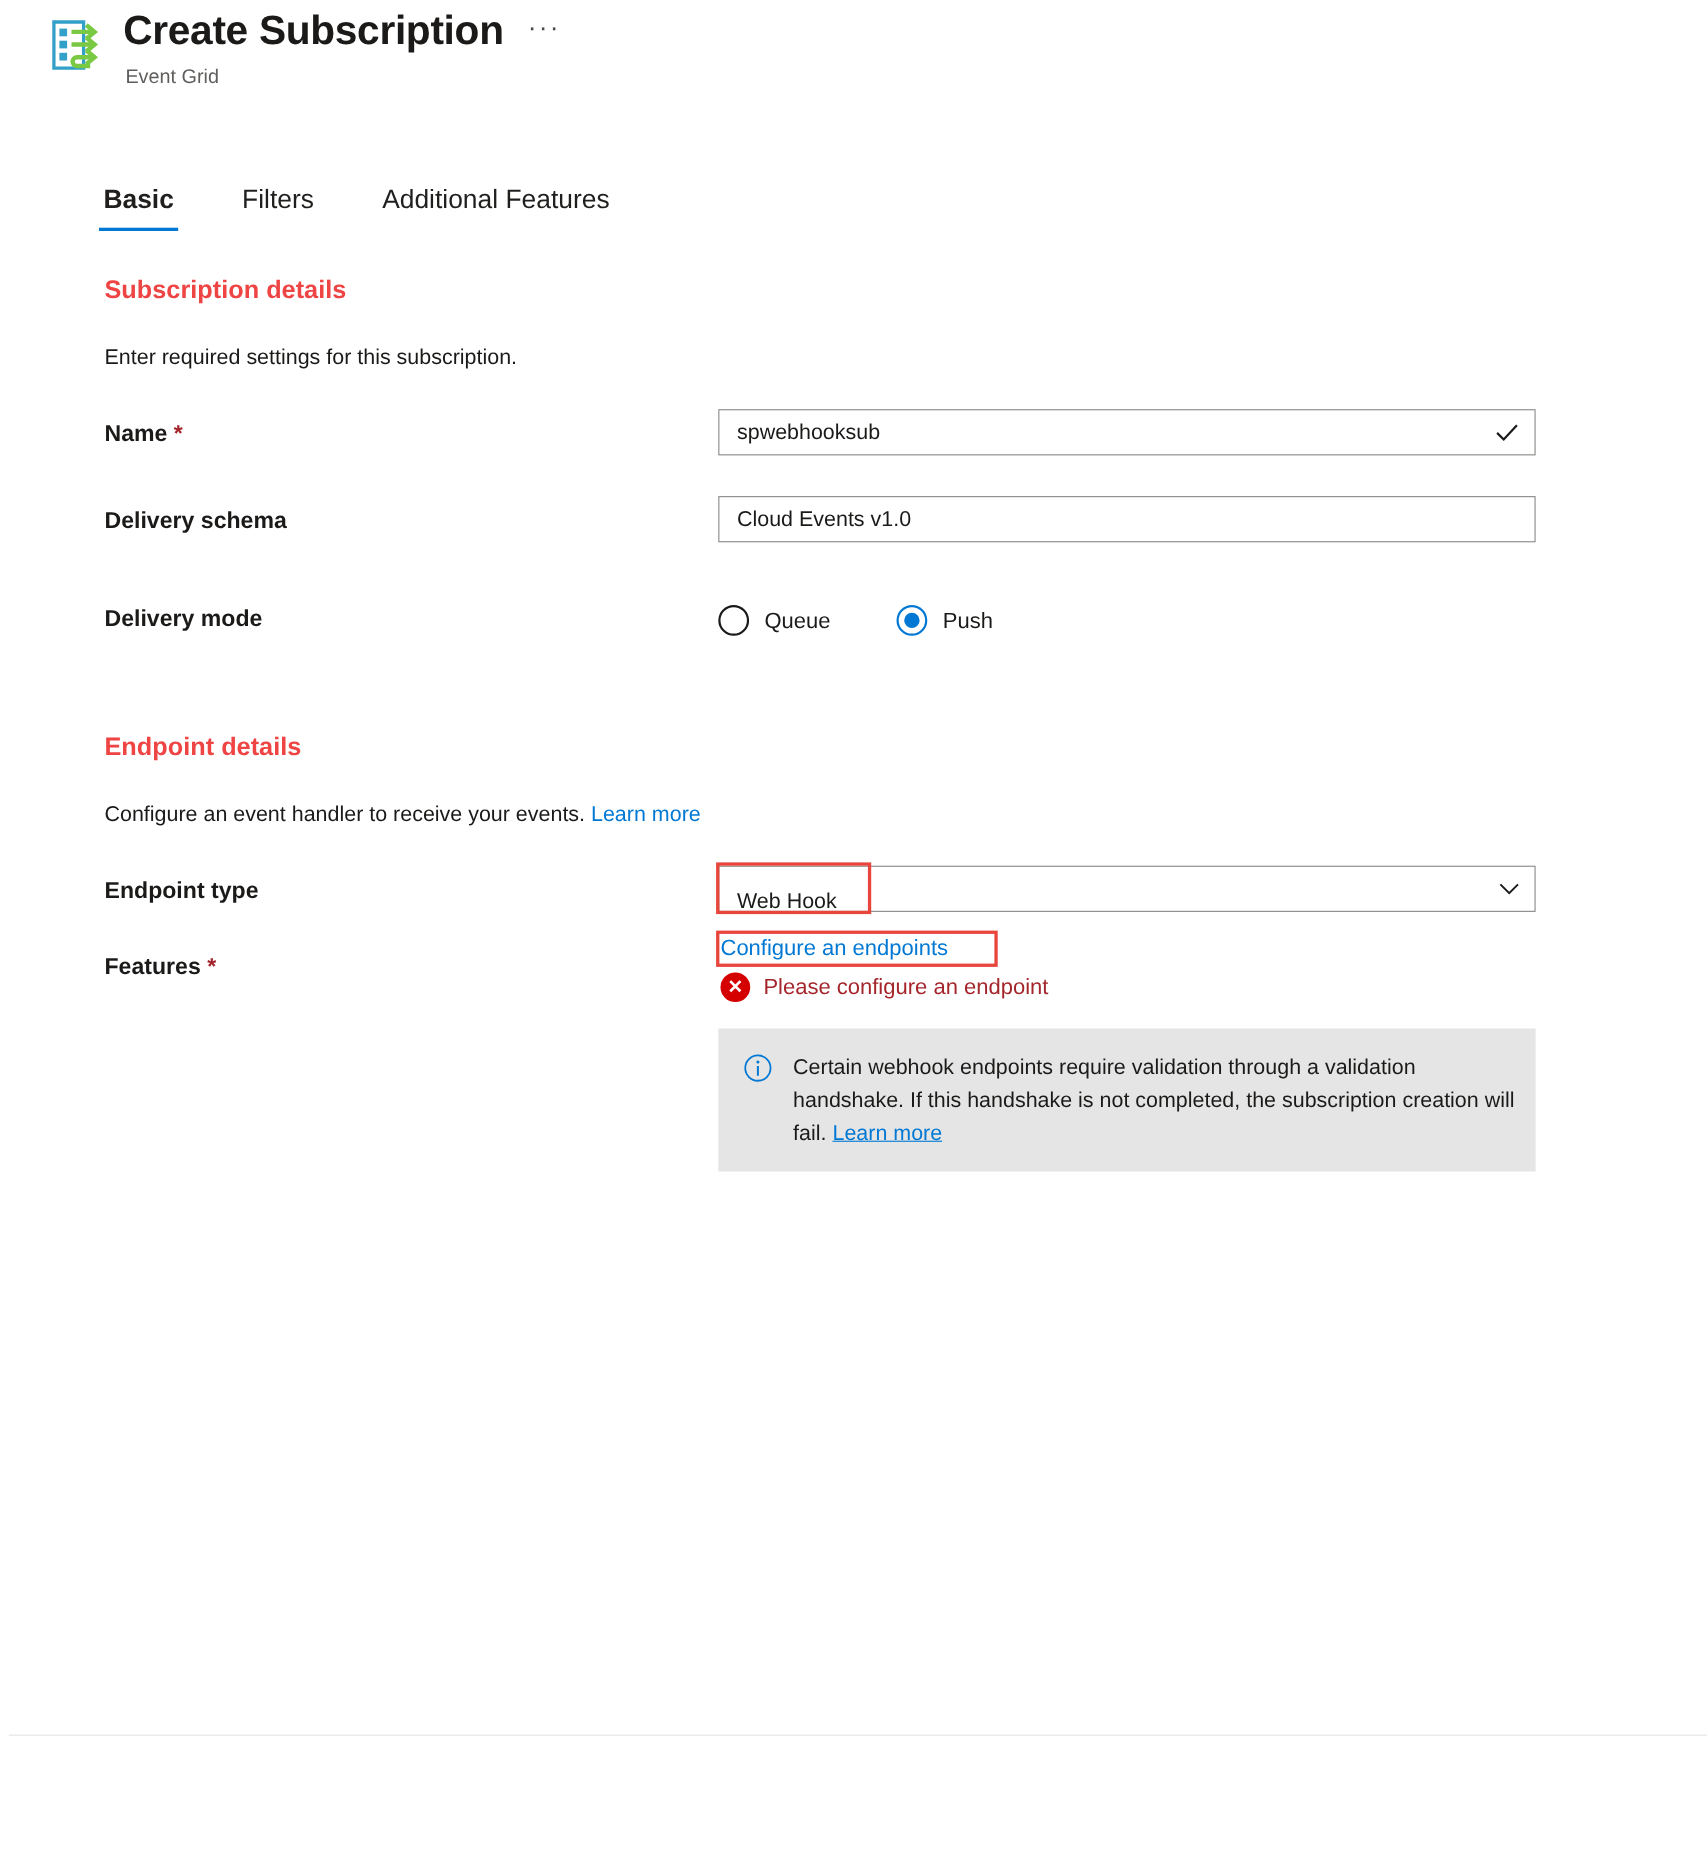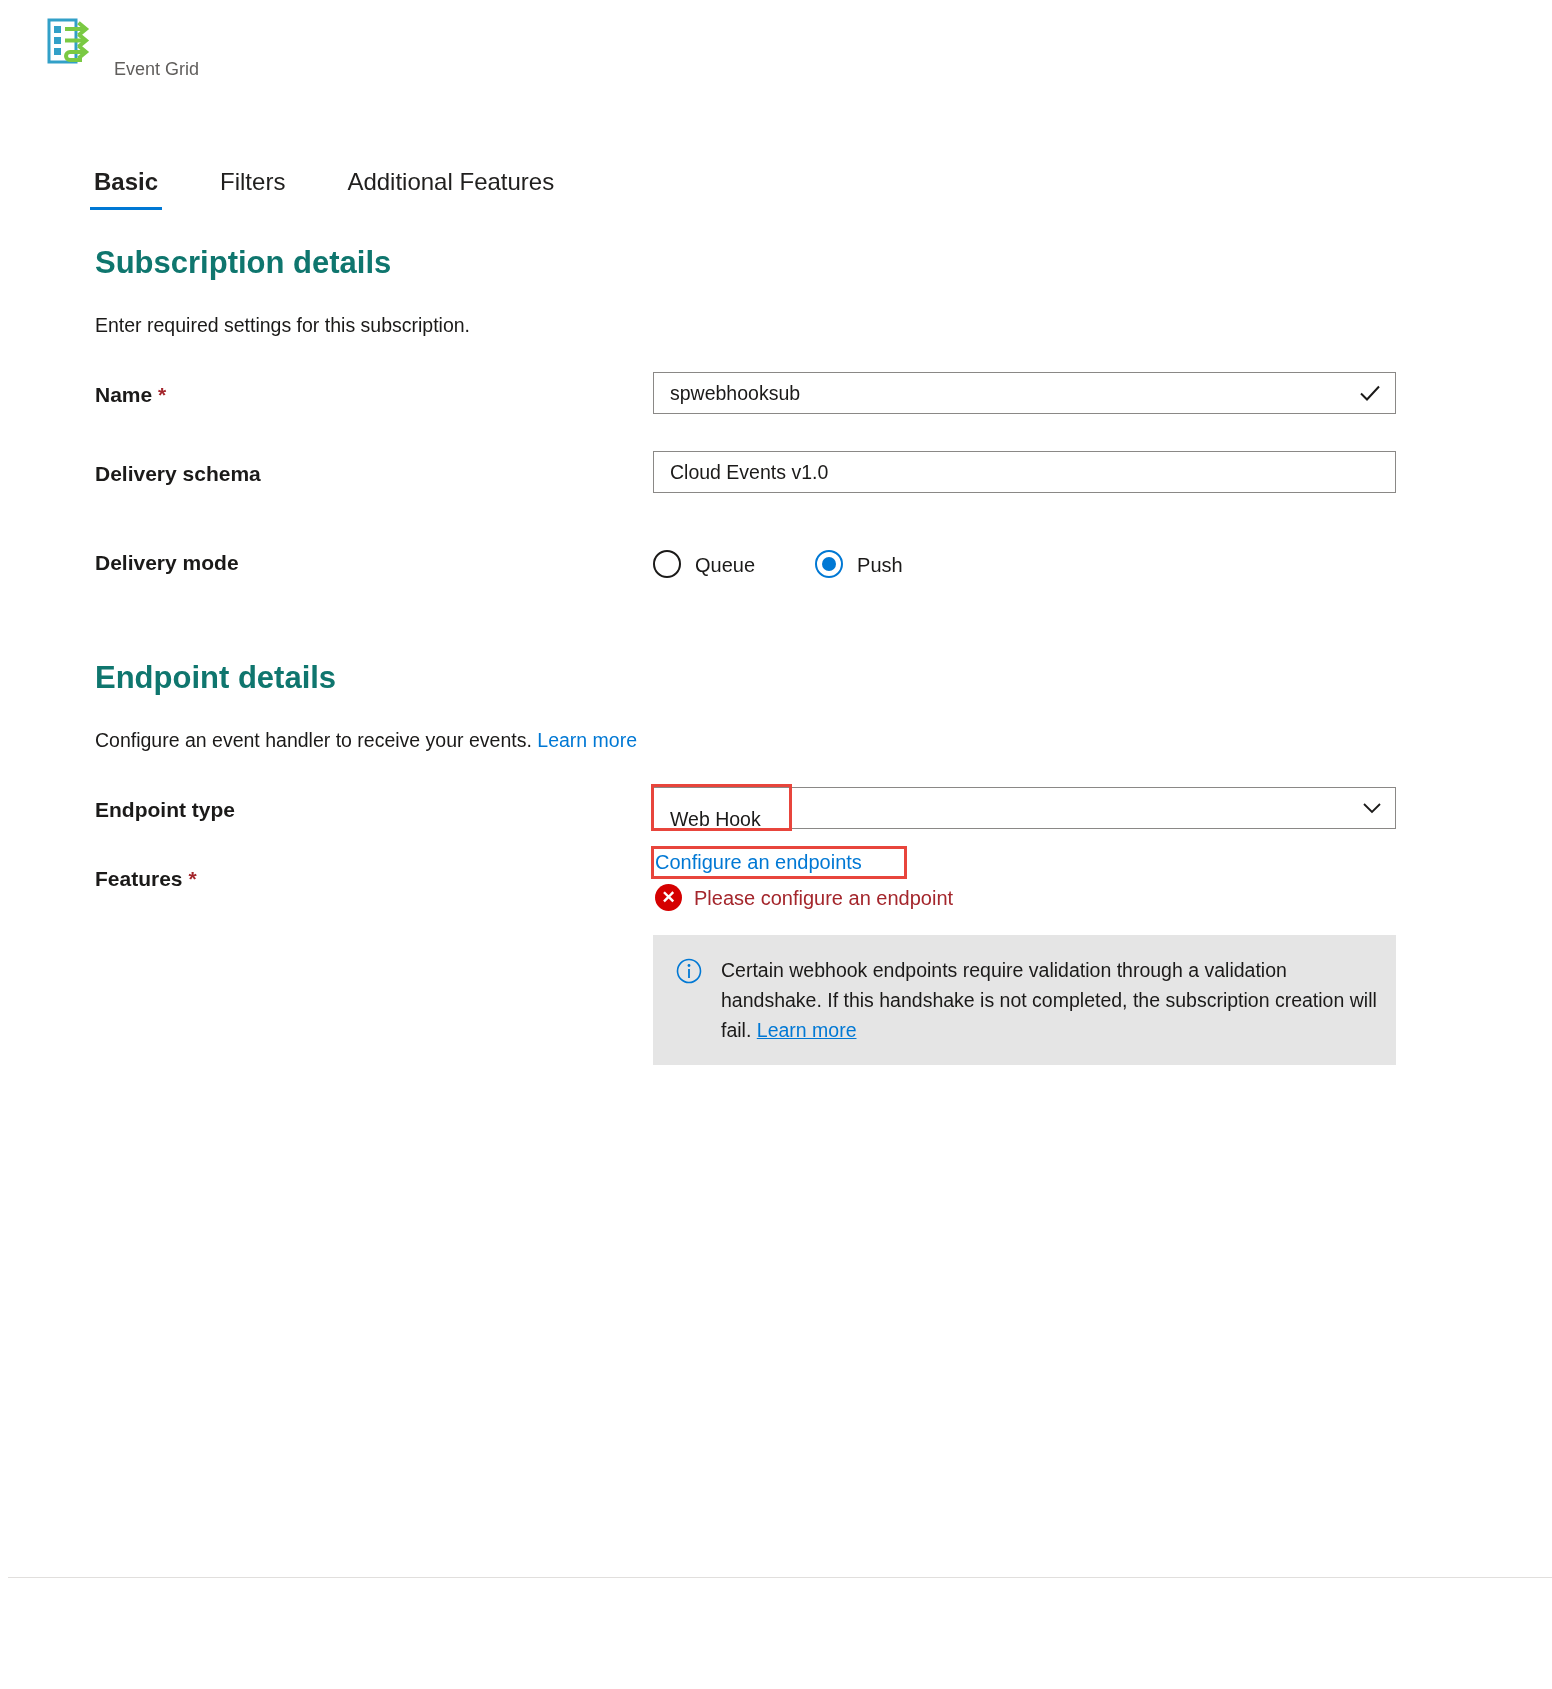--- a/index.html
+++ b/index.html
@@ -111,23 +111,23 @@
   
   .content {
     position: absolute;
     left: 0;
     top: 230px;
     width: 1552px;
   }
   .section-heading {
     position: absolute;
     left: 95px;
-    font-size: 31px;
+    font-size: 23px;
     font-weight: 700;
-    color: #0f766e;
+    color: #ef4444;
     line-height: 30px;
   }
   .section-desc {
     position: absolute;
     left: 95px;
     font-size: 19.5px;
     color: #1b1a19;
     line-height: 26px;
   }
   .link {
@@ -330,20 +330,24 @@
       <rect x="10" y="32" width="7" height="7" fill="#32a0c8"></rect>
       <path d="M21 13 h18" stroke="#7ac943" stroke-width="4" fill="none"></path>
       <path d="M36 8 l6 5 l-6 5" stroke="#7ac943" stroke-width="4" fill="none" stroke-linecap="square"></path>
       <path d="M21 24.5 h18" stroke="#7ac943" stroke-width="4" fill="none"></path>
       <path d="M36 19.5 l6 5 l-6 5" stroke="#7ac943" stroke-width="4" fill="none" stroke-linecap="square"></path>
       <path d="M40 36 h-14 a4 4 0 0 0 0 8 h12" stroke="#7ac943" stroke-width="4" fill="none"></path>
       <path d="M36 31 l6 5 l-6 5" stroke="#7ac943" stroke-width="4" fill="none" stroke-linecap="square"></path>
     </svg>
   </span>
 
+  <div class="title-row">
+    <h1 class="page-title">Create Subscription</h1>
+    <span class="ellipsis-btn">···</span>
+  </div>
   <div class="subtitle">Event Grid</div>
 </div>
 
 <div class="tabs">
   <div class="tab active">Basic</div>
   <div class="tab">Filters</div>
   <div class="tab">Additional Features</div>
 </div>
 
 <div class="content">

